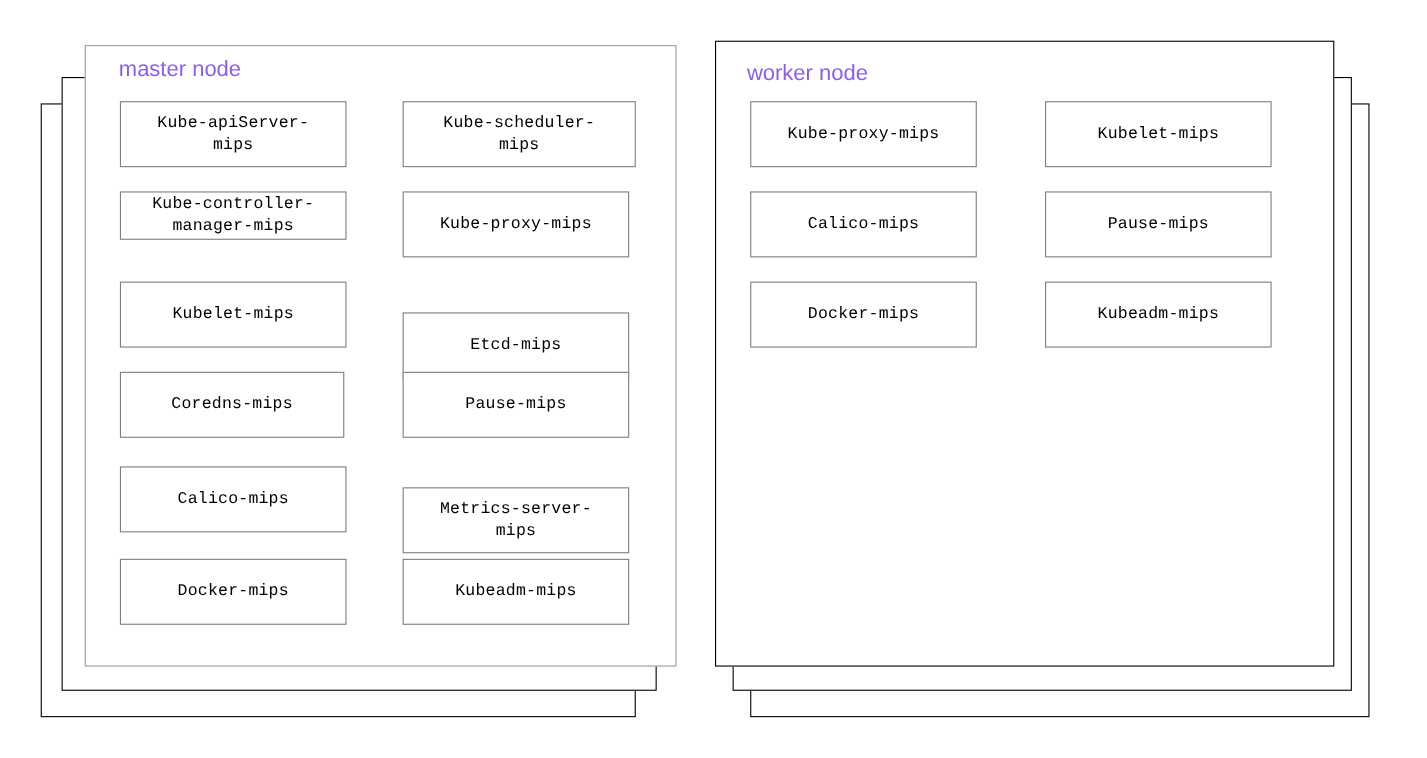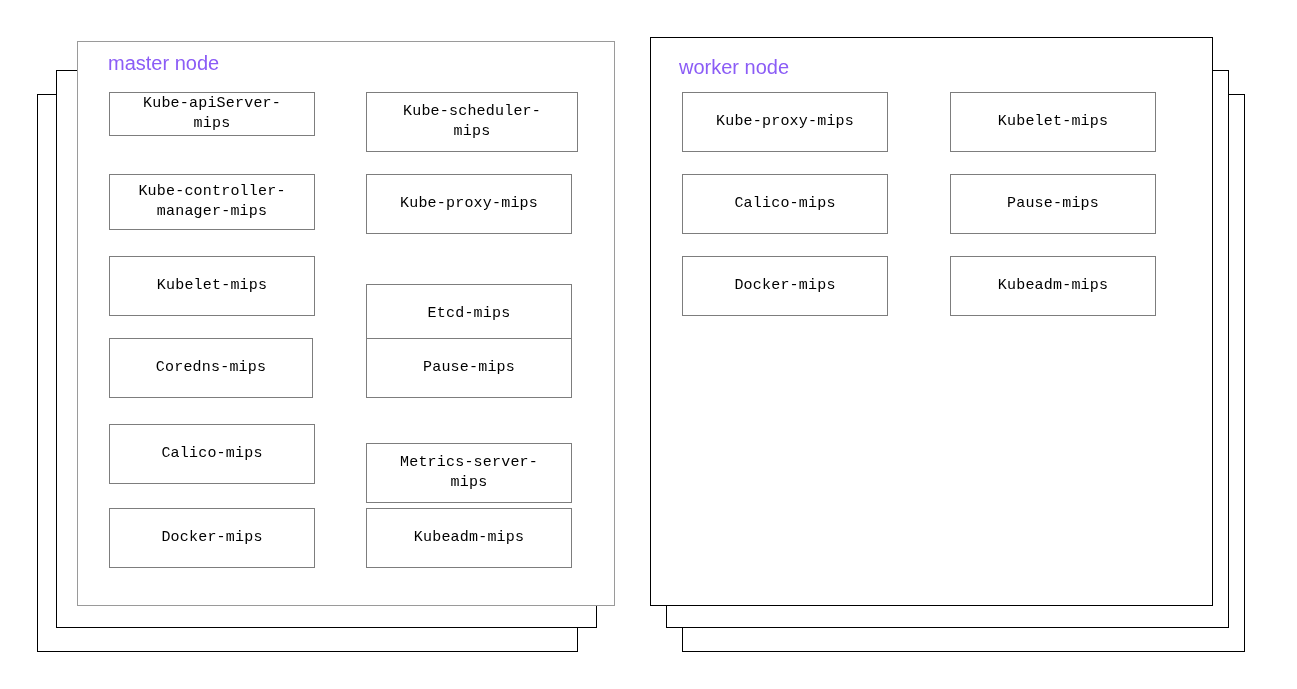--- a/index.html
+++ b/index.html
@@ -81,25 +81,25 @@
 
   <div class="node-group">
 
     <div class="stack-layer" style="left:37px; top:94px; width:541px; height:558px;"></div>
     <div class="stack-layer" style="left:56px; top:70px; width:541px; height:558px;"></div>
 
     <div class="panel panel-gray" style="left:77px; top:41px; width:538px; height:565px;"></div>
 
     <div class="panel-title" style="left:108px; top:52px;">master node</div>
 
-    <div class="comp-box" style="left:109px; top:92px; width:206px; height:44px;">
+    <div class="comp-box" style="left:109px; top:92px; width:206px; height:60px;">
       <span class="comp-label">Kube-apiServer-
 mips</span>
     </div>
-    <div class="comp-box" style="left:109px; top:174px; width:206px; height:56px;">
+    <div class="comp-box" style="left:109px; top:174px; width:206px; height:44px;">
       <span class="comp-label">Kube-controller-
 manager-mips</span>
     </div>
     <div class="comp-box" style="left:109px; top:256px; width:206px; height:60px;">
       <span class="comp-label">Kubelet-mips</span>
     </div>
     <div class="comp-box" style="left:109px; top:338px; width:204px; height:60px;">
       <span class="comp-label">Coredns-mips</span>
     </div>
     <div class="comp-box" style="left:109px; top:424px; width:206px; height:60px;">

